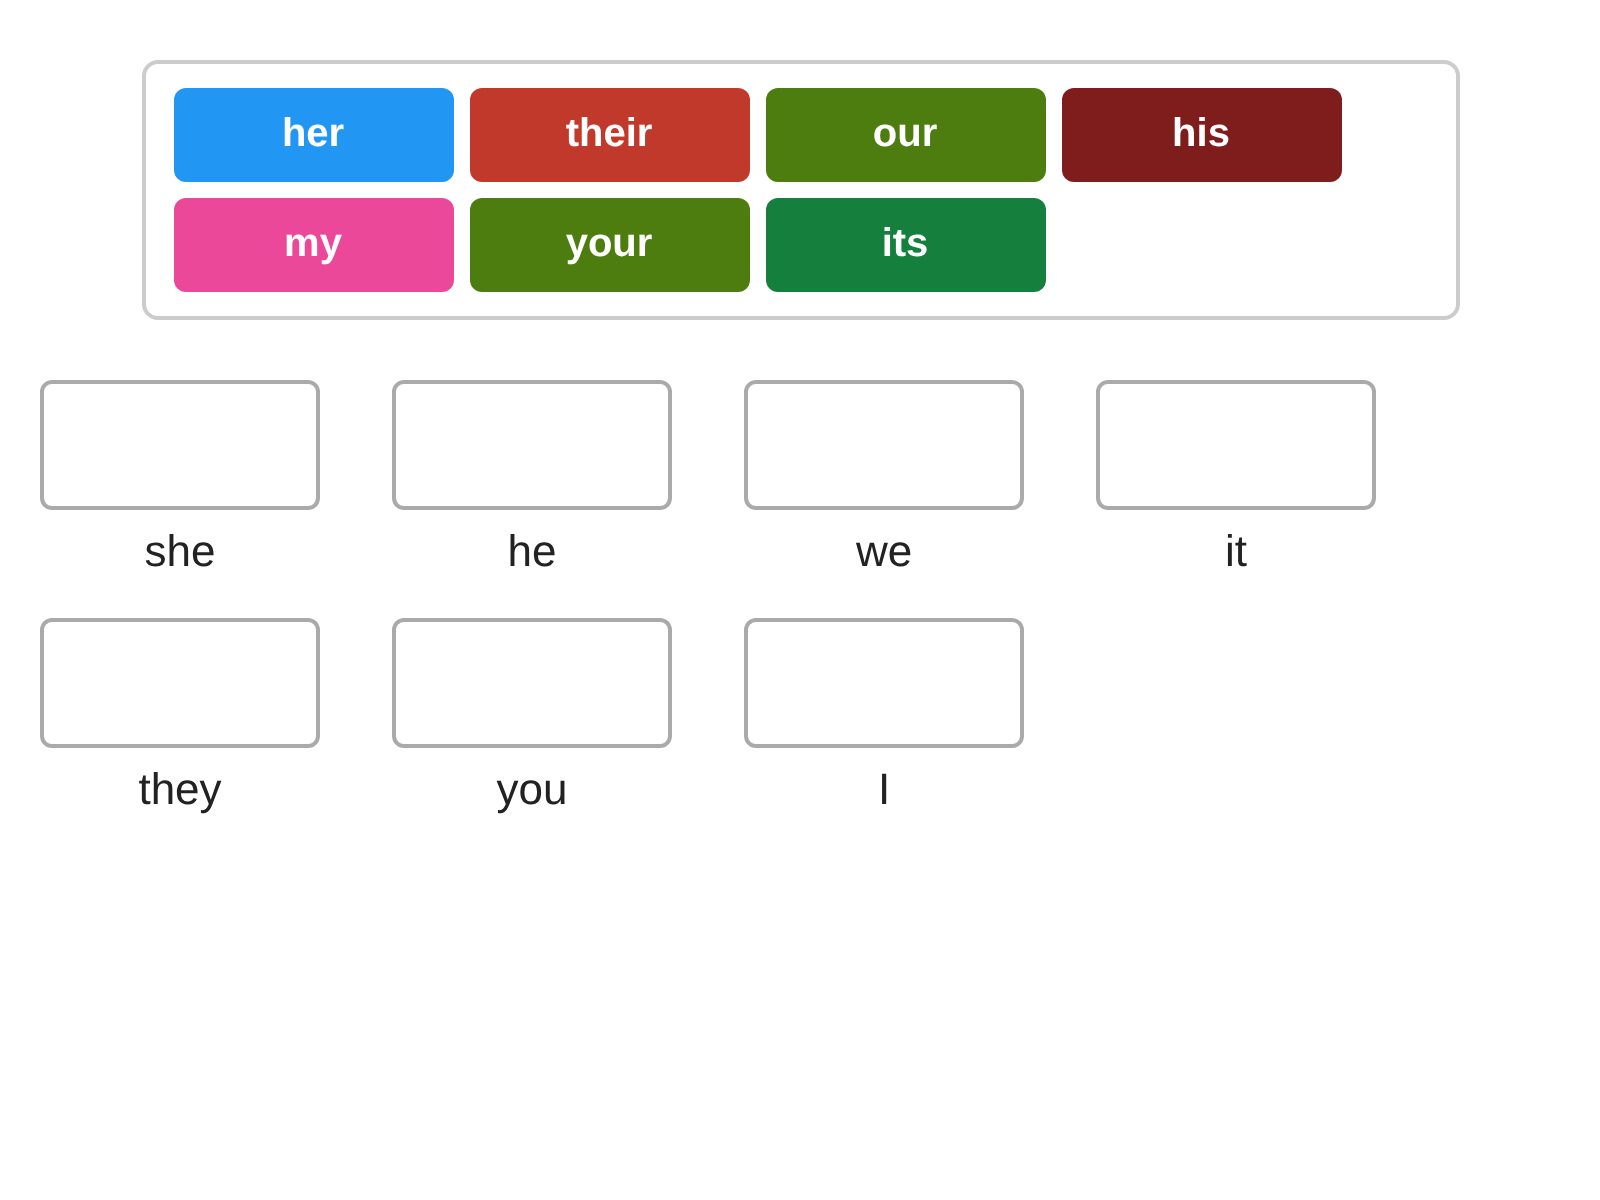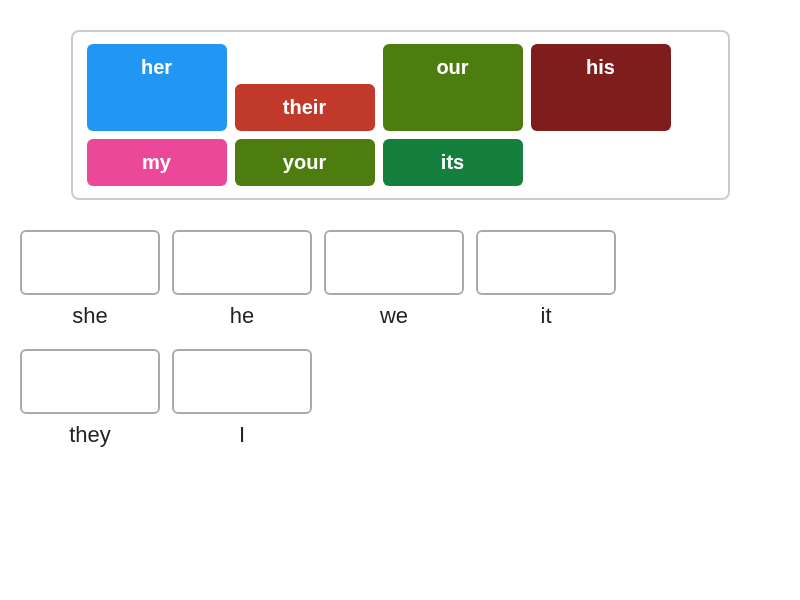--- a/index.html
+++ b/index.html
@@ -37,38 +37,38 @@
       padding: 12px 20px;
       color: #ffffff;
       font-size: 20px;
       font-weight: bold;
       cursor: pointer;
       text-align: center;
       min-width: 140px;
     }
 
     .tile-blue    { background-color: #2196F3; }
-    .tile-red     { background-color: #C0392B; margin-top: 40px; }
+    .tile-red     { background-color: #C0392B; }
     .tile-orange  { background-color: #4d7c0f; }
     .tile-green   { background-color: #7f1d1d; }
     .tile-purple  { background-color: #ec4899; }
     .tile-darkblue{ background-color: #4d7c0f; }
     .tile-teal    { background-color: #15803d; }
 
     
     .drop-area {
       width: 760px;
       display: flex;
       flex-direction: column;
       gap: 20px;
     }
 
     .drop-row {
       display: flex;
-      gap: 12px;
+      gap: 36px;
       align-items: center;
     }
 
     .drop-item {
       display: flex;
       flex-direction: column;
       align-items: center;
       gap: 8px;
       min-width: 140px;
     }
@@ -118,16 +118,20 @@
         <div class="drop-label">it</div>
       </div>
     </div>
     <div class="drop-row">
       <div class="drop-item">
         <div class="drop-box"></div>
         <div class="drop-label">they</div>
       </div>
       <div class="drop-item">
         <div class="drop-box"></div>
+        <div class="drop-label">you</div>
+      </div>
+      <div class="drop-item">
+        <div class="drop-box"></div>
         <div class="drop-label">I</div>
       </div>
     </div>
   </div>
 
 </body></html>

